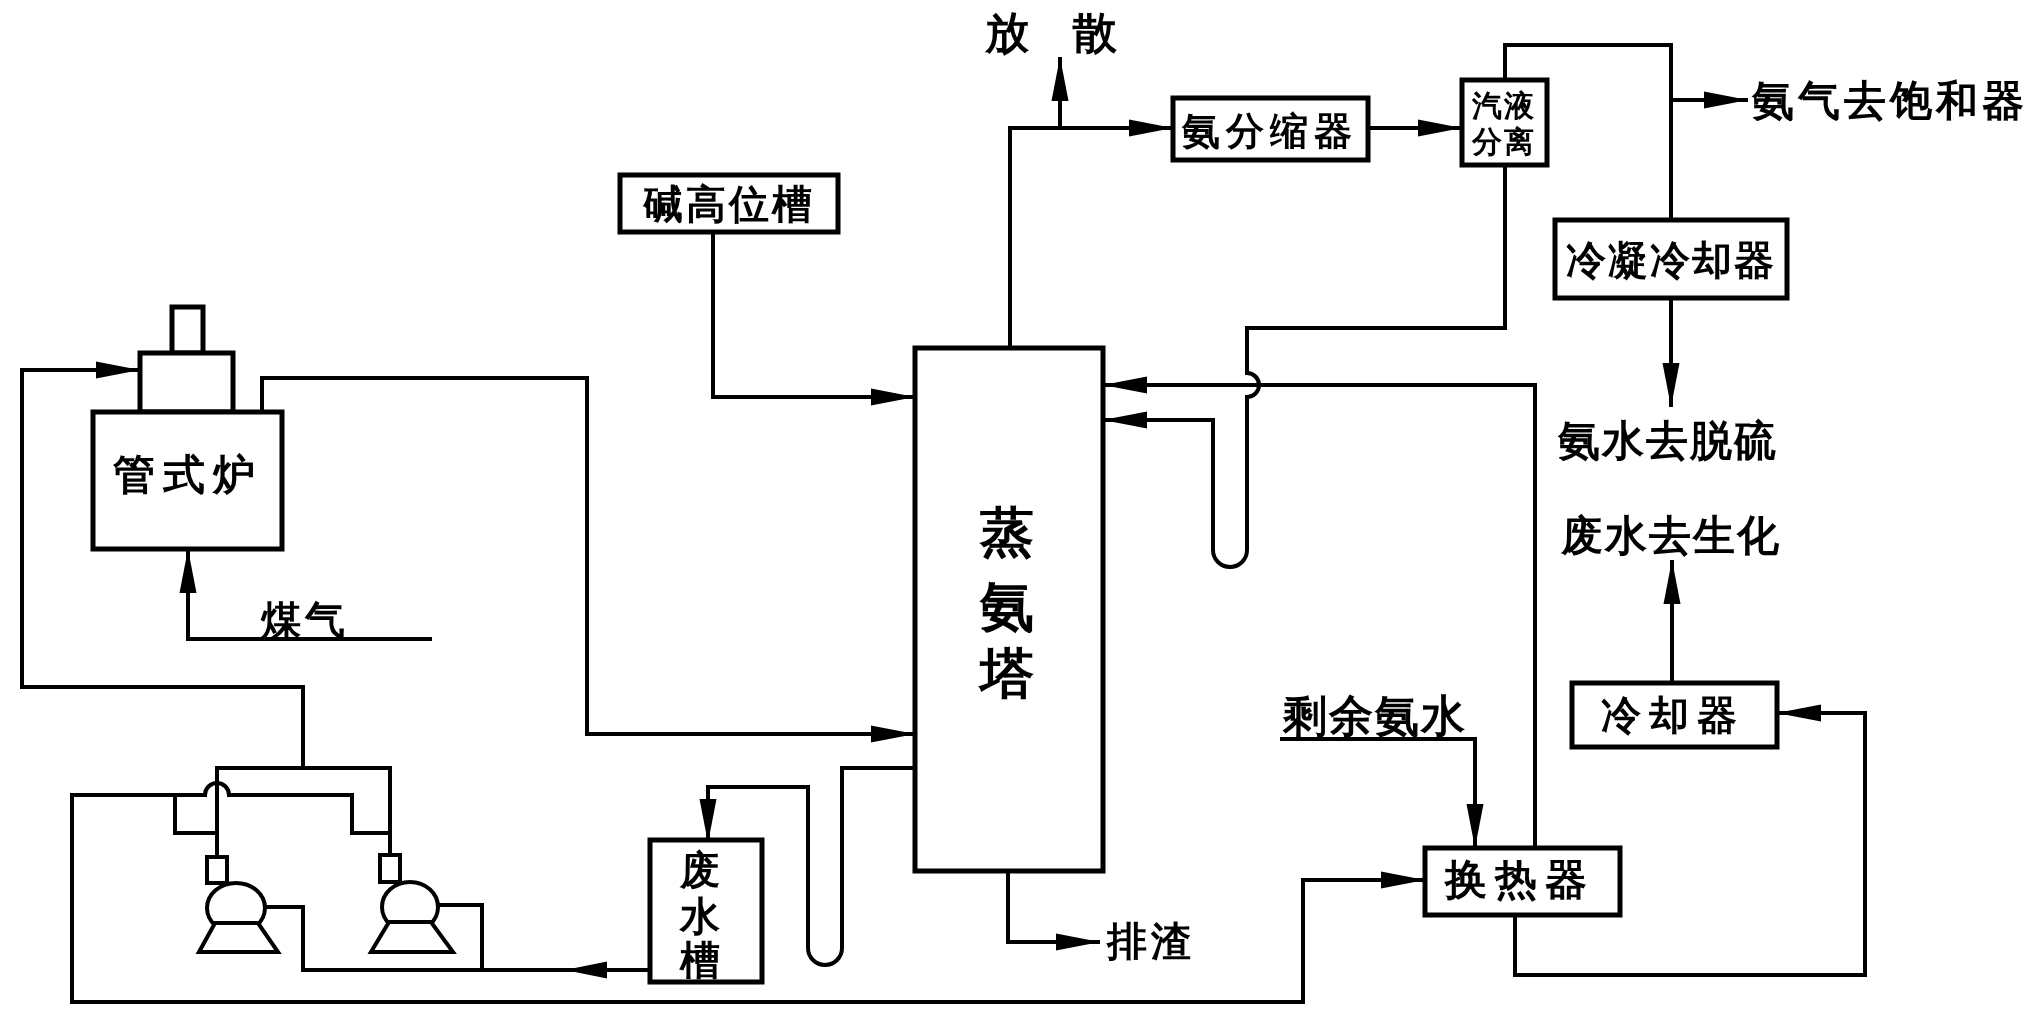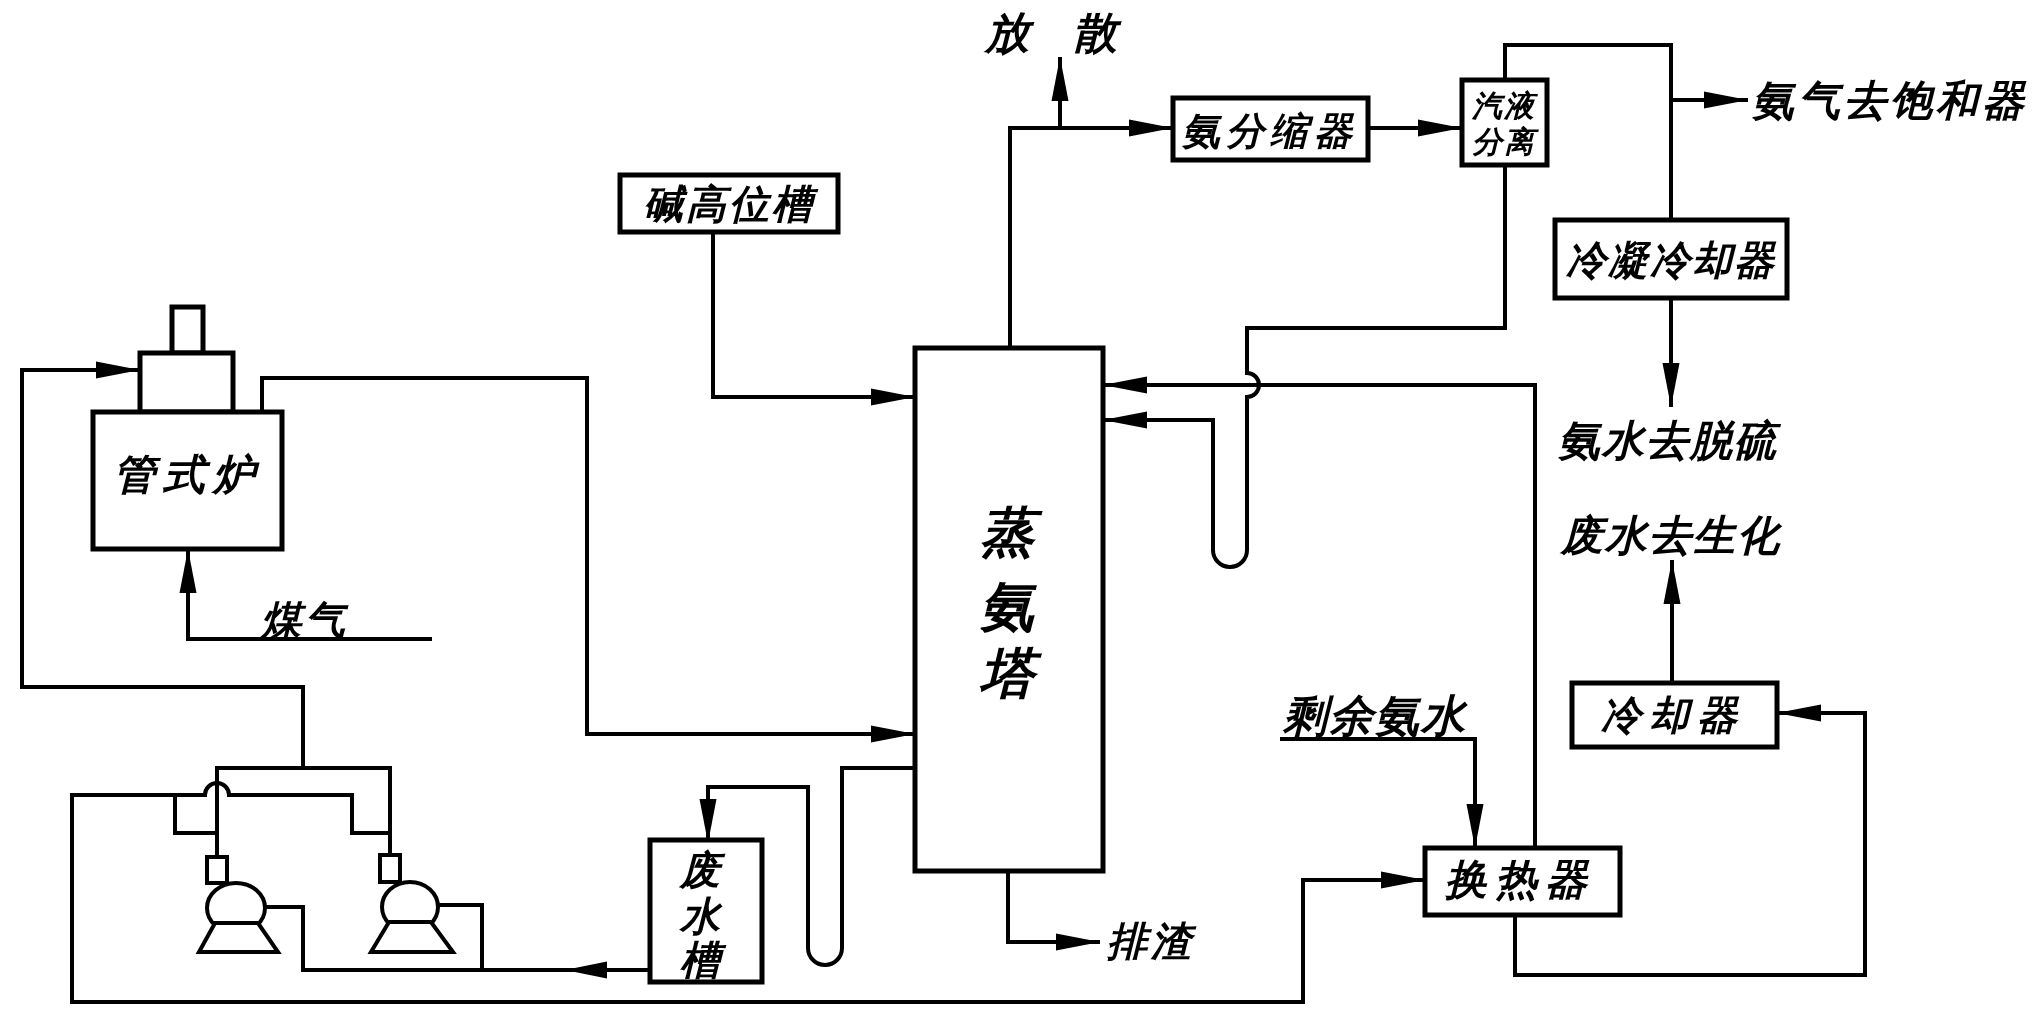--- a/index.html
+++ b/index.html
@@ -1,16 +1,16 @@
 <!DOCTYPE html>
 <html style="--line: #000000; --bg: #ffffff;"><head>
 <meta charset="utf-8">
 <style>
   html,body{margin:0;padding:0;background:#ffffff;}
-  .stage{width:2032px;height:1032px;position:relative;background:var(--bg,#fff);overflow:hidden;font-style:italic;}
+  .stage{width:2032px;height:1032px;position:relative;background:var(--bg,#fff);overflow:hidden;}
   svg{display:block;}
   .pipe{fill:none;stroke:var(--line,#000);stroke-width:4;}
   .eqbox{fill:#ffffff;stroke:var(--line,#000);stroke-width:5;}
   .pumpshape{fill:#ffffff;stroke:var(--line,#000);stroke-width:4;}
   .lbl{font-family:"DejaVu Sans","Liberation Sans",sans-serif;font-weight:bold;fill:var(--line,#000);}
   .ah{fill:var(--line,#000);stroke:none;}
 </style>
 </head>
 <body>
 

